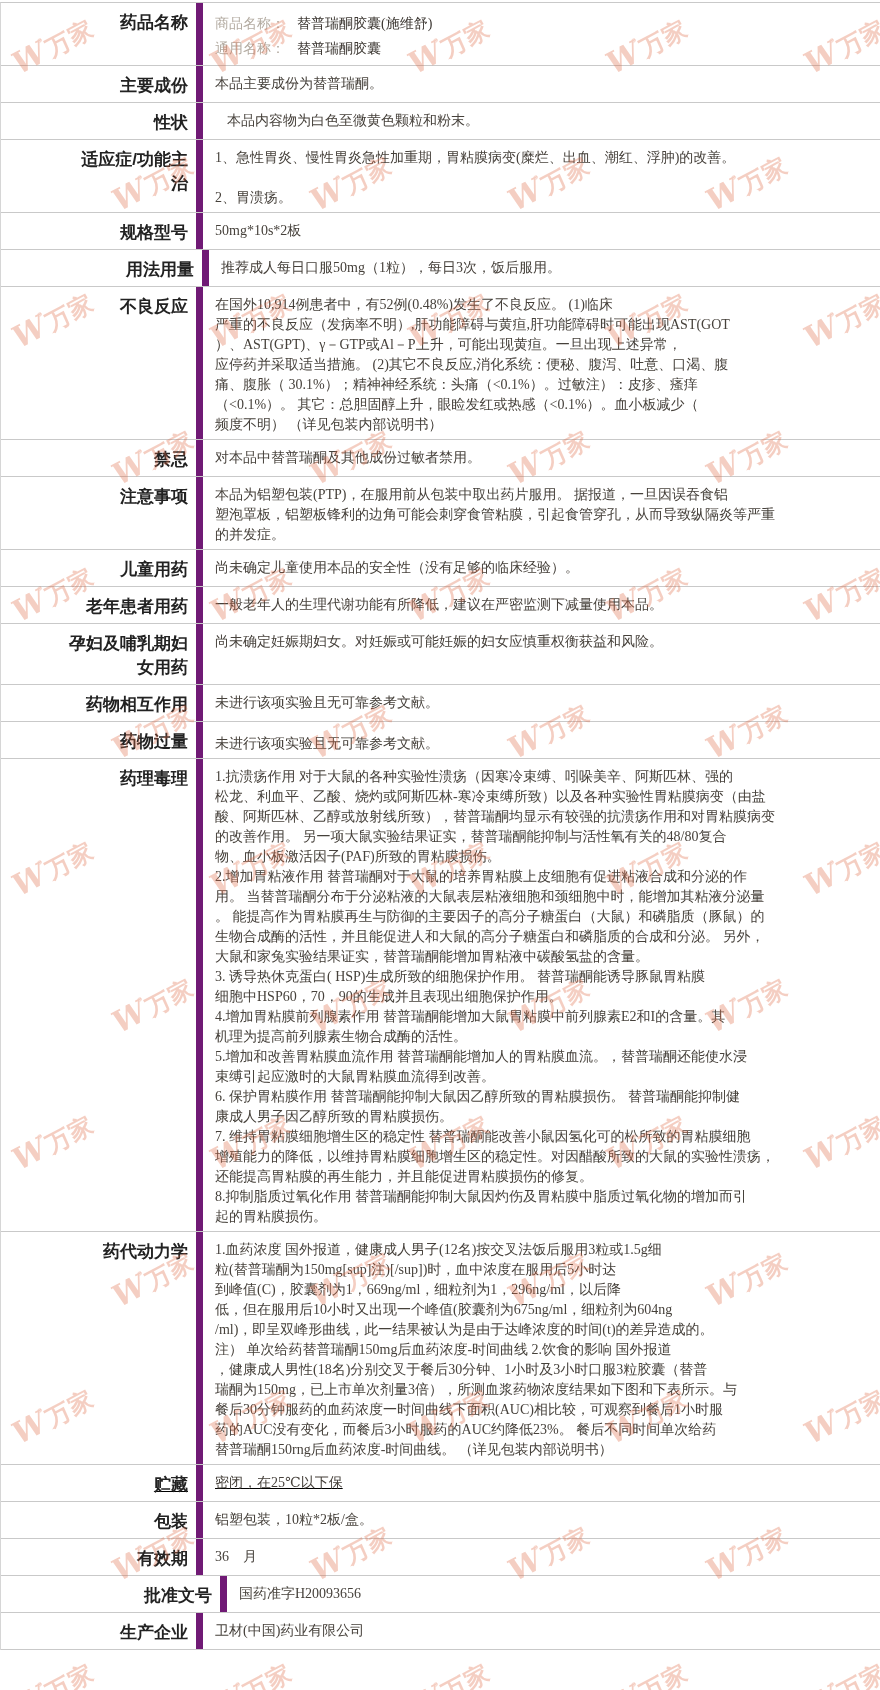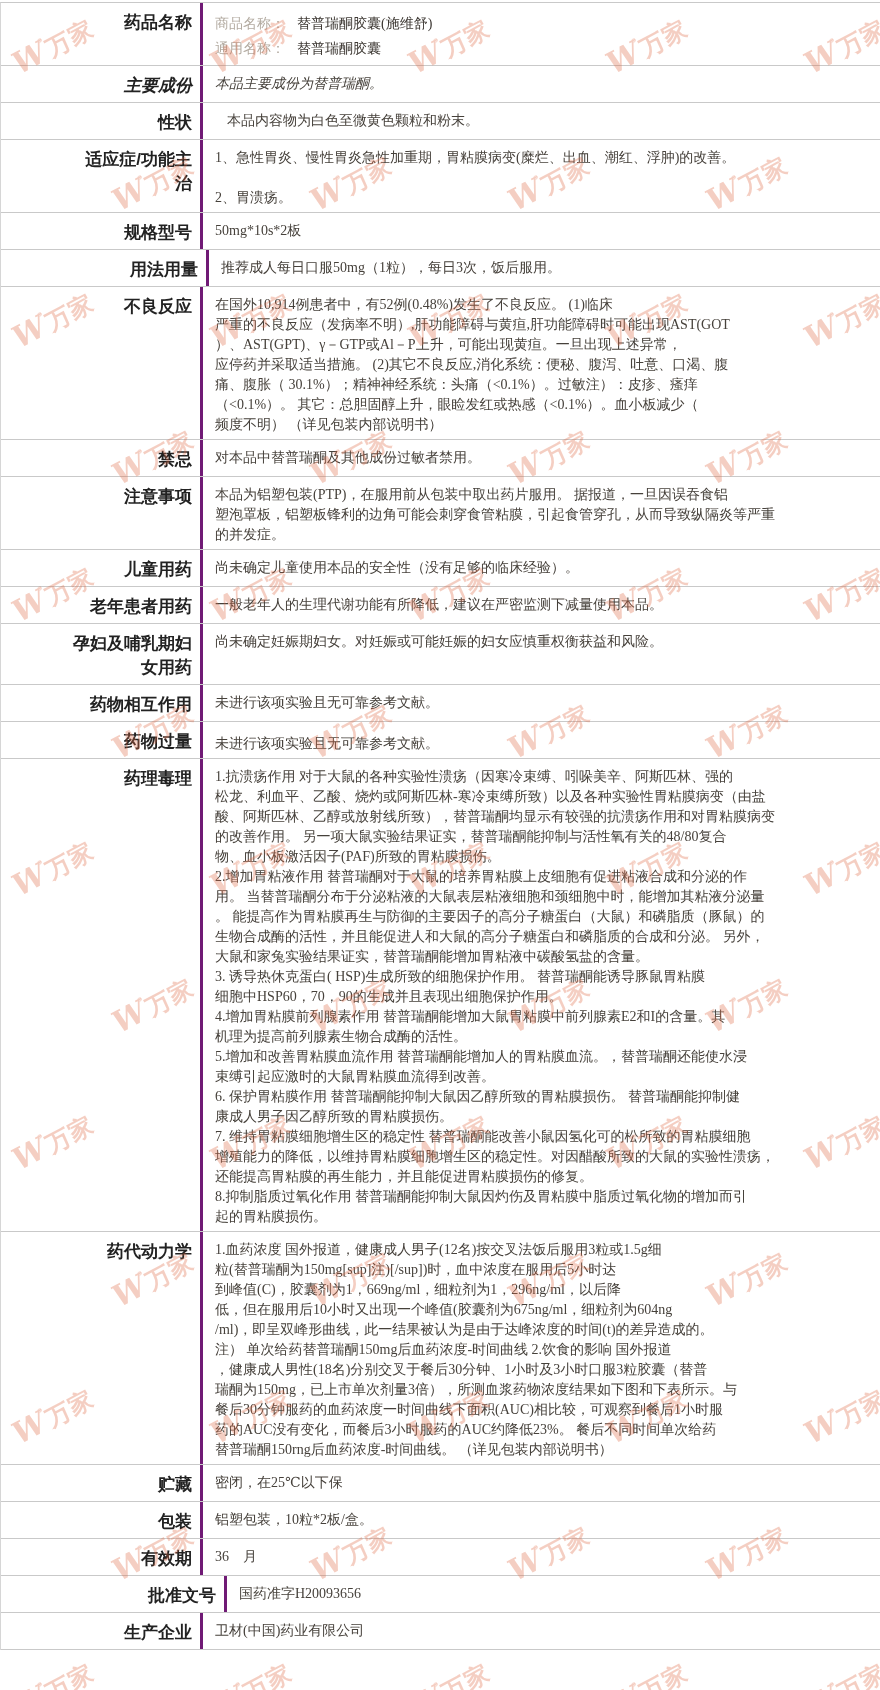--- a/index.html
+++ b/index.html
@@ -21,21 +21,21 @@
   .row {
     display: flex;
     align-items: stretch;
     border-bottom: 1px solid #c9c9c9;
     box-sizing: border-box;
   }
   .label-cell {
     flex: 0 0 202px;
     width: 202px;
     box-sizing: border-box;
-    border-right: 3px solid #701a75;
+    border-right: 7px solid #701a75;
     text-align: right;
     padding: 8px 8px 4px 0;
     font-family: "Liberation Sans", "DejaVu Sans", sans-serif;
     font-weight: bold;
     font-size: 17px;
     line-height: 24px;
     color: #222222;
     white-space: pre-wrap;
   }
   .content-cell {
@@ -83,21 +83,21 @@
 </style>
 </head>
 <body>
 
 <div class="page">
   <div class="drug-table">
       <div class="row" style="min-height: 58px;">
         <div class="label-cell">药品名称</div>
         <div class="content-cell"><div class="pair-line"><span class="muted">商品名称：</span><span class="value">替普瑞酮胶囊(施维舒)</span></div><div class="pair-line"><span class="muted">通用名称：</span><span class="value">替普瑞酮胶囊</span></div></div>
       </div>
-      <div class="row" style="min-height: 34px; font-style: italic;">
+      <div class="row" style="min-height: 34px;">
         <div class="label-cell">主要成份</div>
         <div class="content-cell">本品主要成份为替普瑞酮。</div>
       </div>
       <div class="row" style="min-height: 33px; gap: 12px;">
         <div class="label-cell">性状</div>
         <div class="content-cell">本品内容物为白色至微黄色颗粒和粉末。</div>
       </div>
       <div class="row" style="min-height: 70px;">
         <div class="label-cell">适应症/功能主
 治</div>
@@ -187,21 +187,21 @@
 到峰值(C)，胶囊剂为1，669ng/ml，细粒剂为1，296ng/ml，以后降
 低，但在服用后10小时又出现一个峰值(胶囊剂为675ng/ml，细粒剂为604ng
 /ml)，即呈双峰形曲线，此一结果被认为是由于达峰浓度的时间(t)的差异造成的。
 注） 单次给药替普瑞酮150mg后血药浓度-时间曲线 2.饮食的影响 国外报道
 ，健康成人男性(18名)分别交叉于餐后30分钟、1小时及3小时口服3粒胶囊（替普
 瑞酮为150mg，已上市单次剂量3倍），所测血浆药物浓度结果如下图和下表所示。与
 餐后30分钟服药的血药浓度一时间曲线下面积(AUC)相比较，可观察到餐后1小时服
 药的AUC没有变化，而餐后3小时服药的AUC约降低23%。 餐后不同时间单次给药
 替普瑞酮150rng后血药浓度-时间曲线。 （详见包装内部说明书）</div>
       </div>
-      <div class="row" style="min-height: 33px;">
+      <div class="row" style="min-height: 33px; text-decoration: underline;">
         <div class="label-cell">贮藏</div>
         <div class="content-cell">密闭，在25℃以下保</div>
       </div>
       <div class="row" style="min-height: 35px;">
         <div class="label-cell">包装</div>
         <div class="content-cell">铝塑包装，10粒*2板/盒。</div>
       </div>
       <div class="row" style="min-height: 30px;">
         <div class="label-cell">有效期</div>
         <div class="content-cell">36　月</div>

